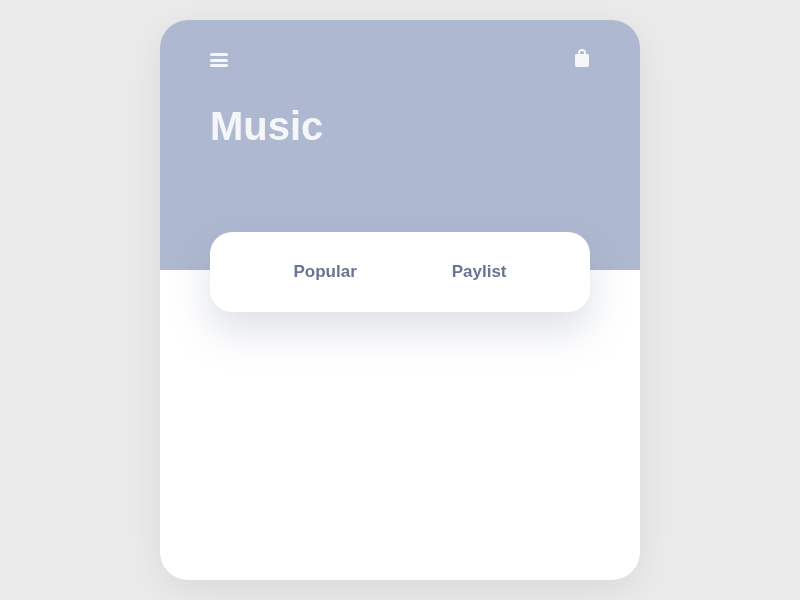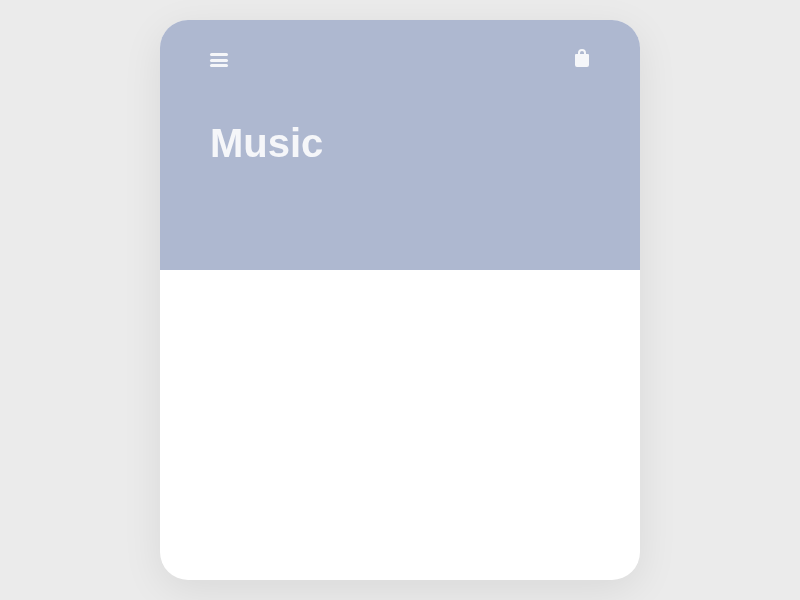--- a/index.html
+++ b/index.html
@@ -52,21 +52,21 @@
       border-radius: 2px;
       width: 100%;
     }
     .bag-icon {
       cursor: pointer;
     }
     .title {
       color: #f5f6f9;
       font-size: 40px;
       font-weight: 800;
-      margin-top: 49px;
+      margin-top: 32px;
     }
     .tabs-card {
       position: absolute;
       left: 50px;
       right: 50px;
       top: 212px;
       height: 80px;
       background: #ffffff;
       border-radius: 22px;
       box-shadow: 0 18px 40px rgba(120, 130, 160, 0.25);
@@ -94,13 +94,17 @@
         <span></span>
       </div>
       <div class="bag-icon">
         <svg width="16" height="18" viewBox="0 0 16 18" fill="none">
           <path d="M4 5V4a4 4 0 0 1 8 0v1h2a1 1 0 0 1 1 1v10a2 2 0 0 1-2 2H3a2 2 0 0 1-2-2V6a1 1 0 0 1 1-1h2zm2 0h4V4a2 2 0 0 0-4 0v1z" fill="#f5f6f9"></path>
         </svg>
       </div>
     </div>
     <h1 class="title">Music</h1>
   </div>
+  <div class="tabs-card">
+    <div class="tab">Popular</div>
+    <div class="tab">Paylist</div>
+  </div>
 </div>
 
 </body></html>

